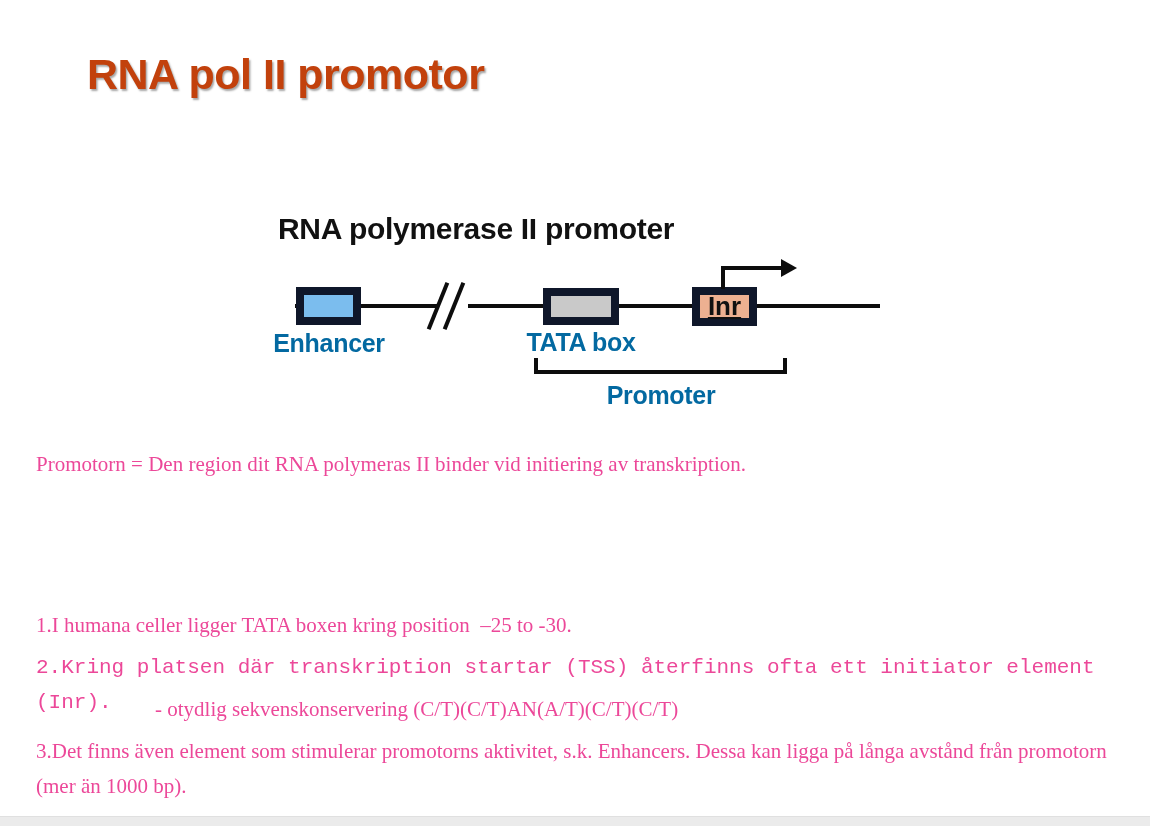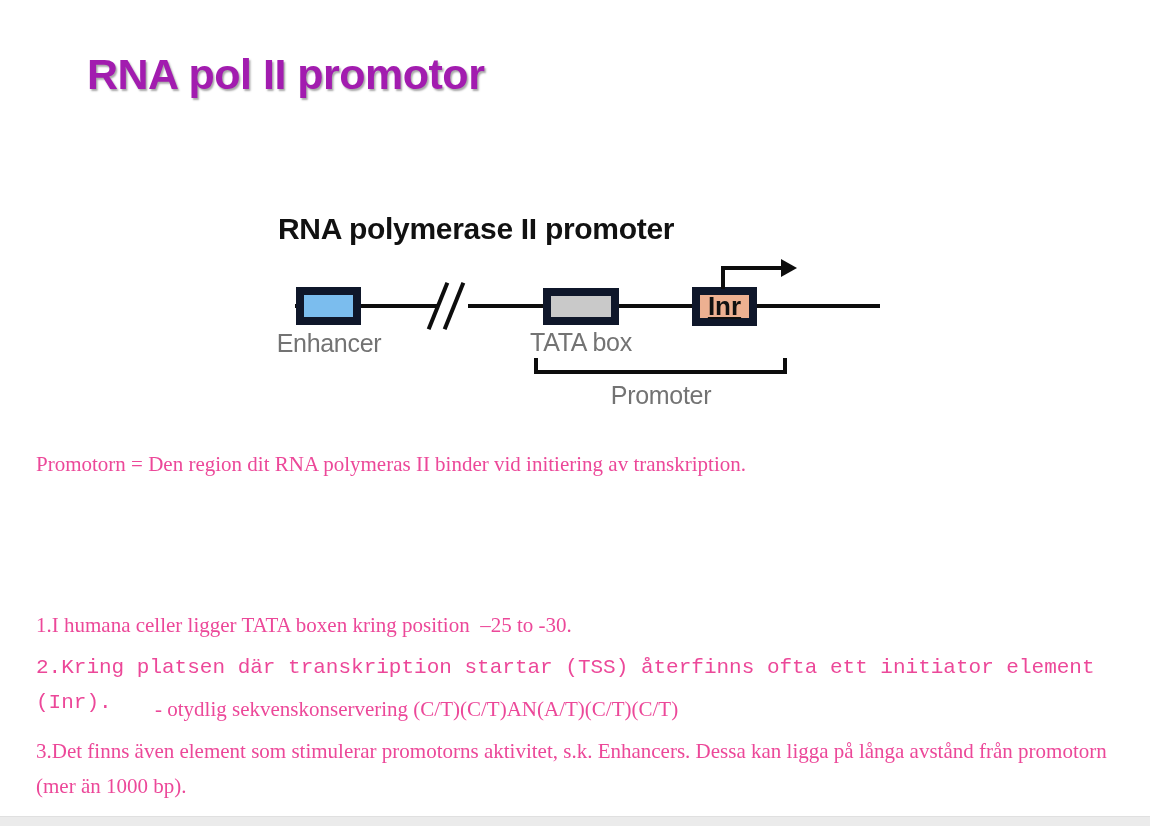--- a/index.html
+++ b/index.html
@@ -12,21 +12,21 @@
     overflow: hidden;
     font-family: "Liberation Sans", sans-serif;
   }
 
   
   .slide-title {
     position: absolute;
     left: 87px; top: 50px;
     font-size: 43px;
     font-weight: 700;
-    color: #a21caf;
+    color: #c2410c;
     letter-spacing: -0.5px;
     text-shadow: 1.5px 1.5px 2px rgba(0,0,0,0.35);
   }
 
   
   .diagram-heading {
     position: absolute;
     left: 278px; top: 212px;
     font-size: 30px;
     font-weight: 800;
@@ -67,22 +67,22 @@
     border-left: 16px solid #0d0d0d;
     border-top: 9px solid transparent;
     border-bottom: 9px solid transparent;
   }
 
   .dlabel {
     position: absolute;
     width: 160px;
     text-align: center;
     font-size: 25px;
-    font-weight: 400;
-    color: #737373;
+    font-weight: 700;
+    color: #0369a1;
     letter-spacing: -0.3px;
   }
   .enhancer-label { left: 249px; top: 329px; }
   .tata-label     { left: 501px; top: 328px; }
   .promoter-label { left: 581px; top: 381px; }
 
   .bracket-bar   { position: absolute; left: 534px; top: 370px; width: 253px; height: 4px;  background: #0d0d0d; }
   .bracket-tick  { position: absolute; width: 4px; height: 16px; background: #0d0d0d; top: 358px; }
   .bracket-tick.left  { left: 534px; }
   .bracket-tick.right { left: 783px; }

